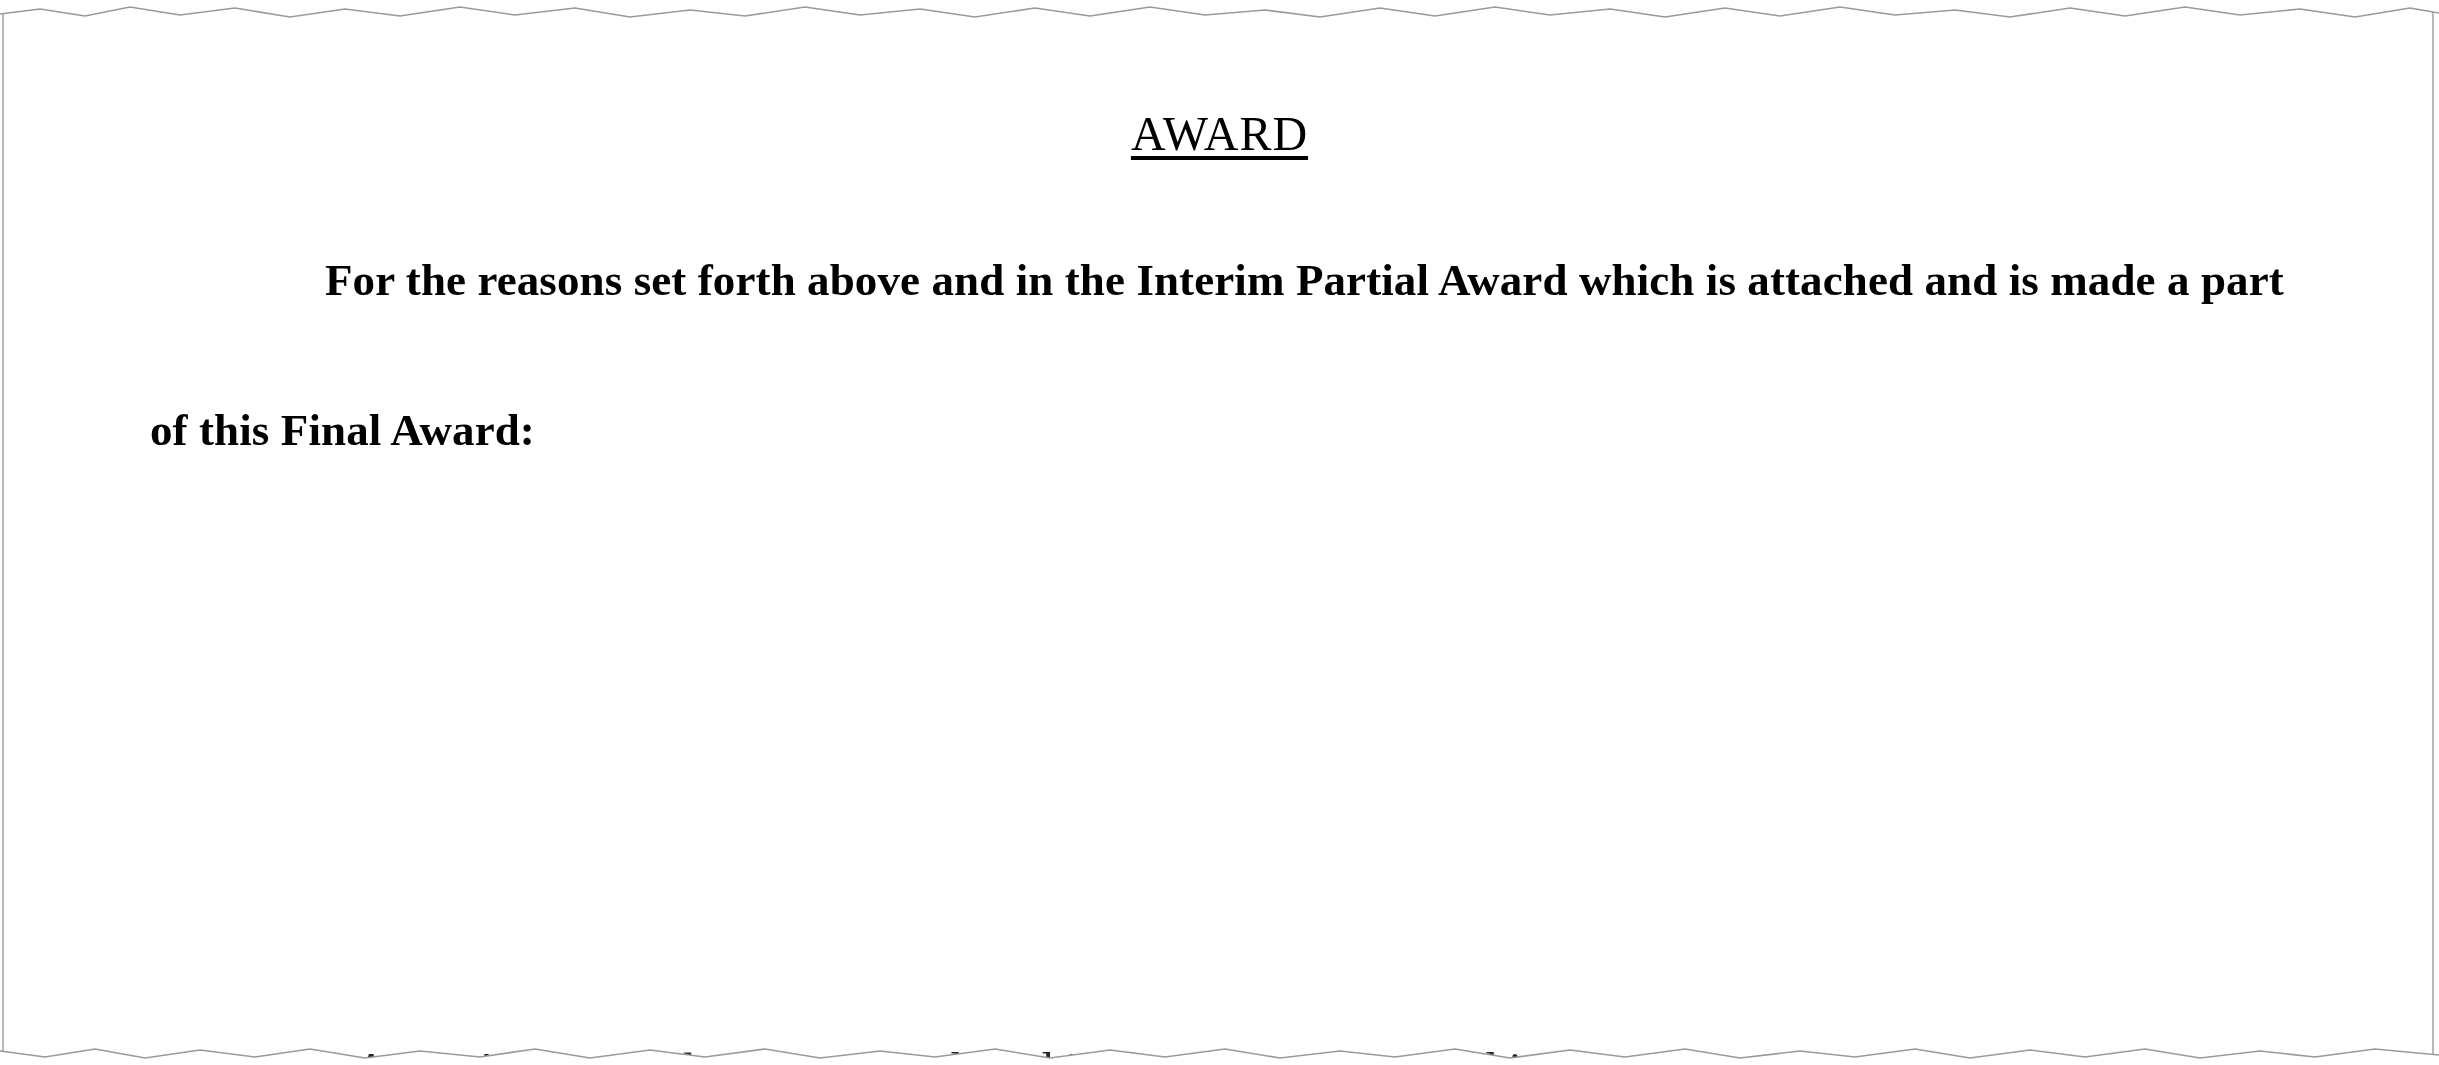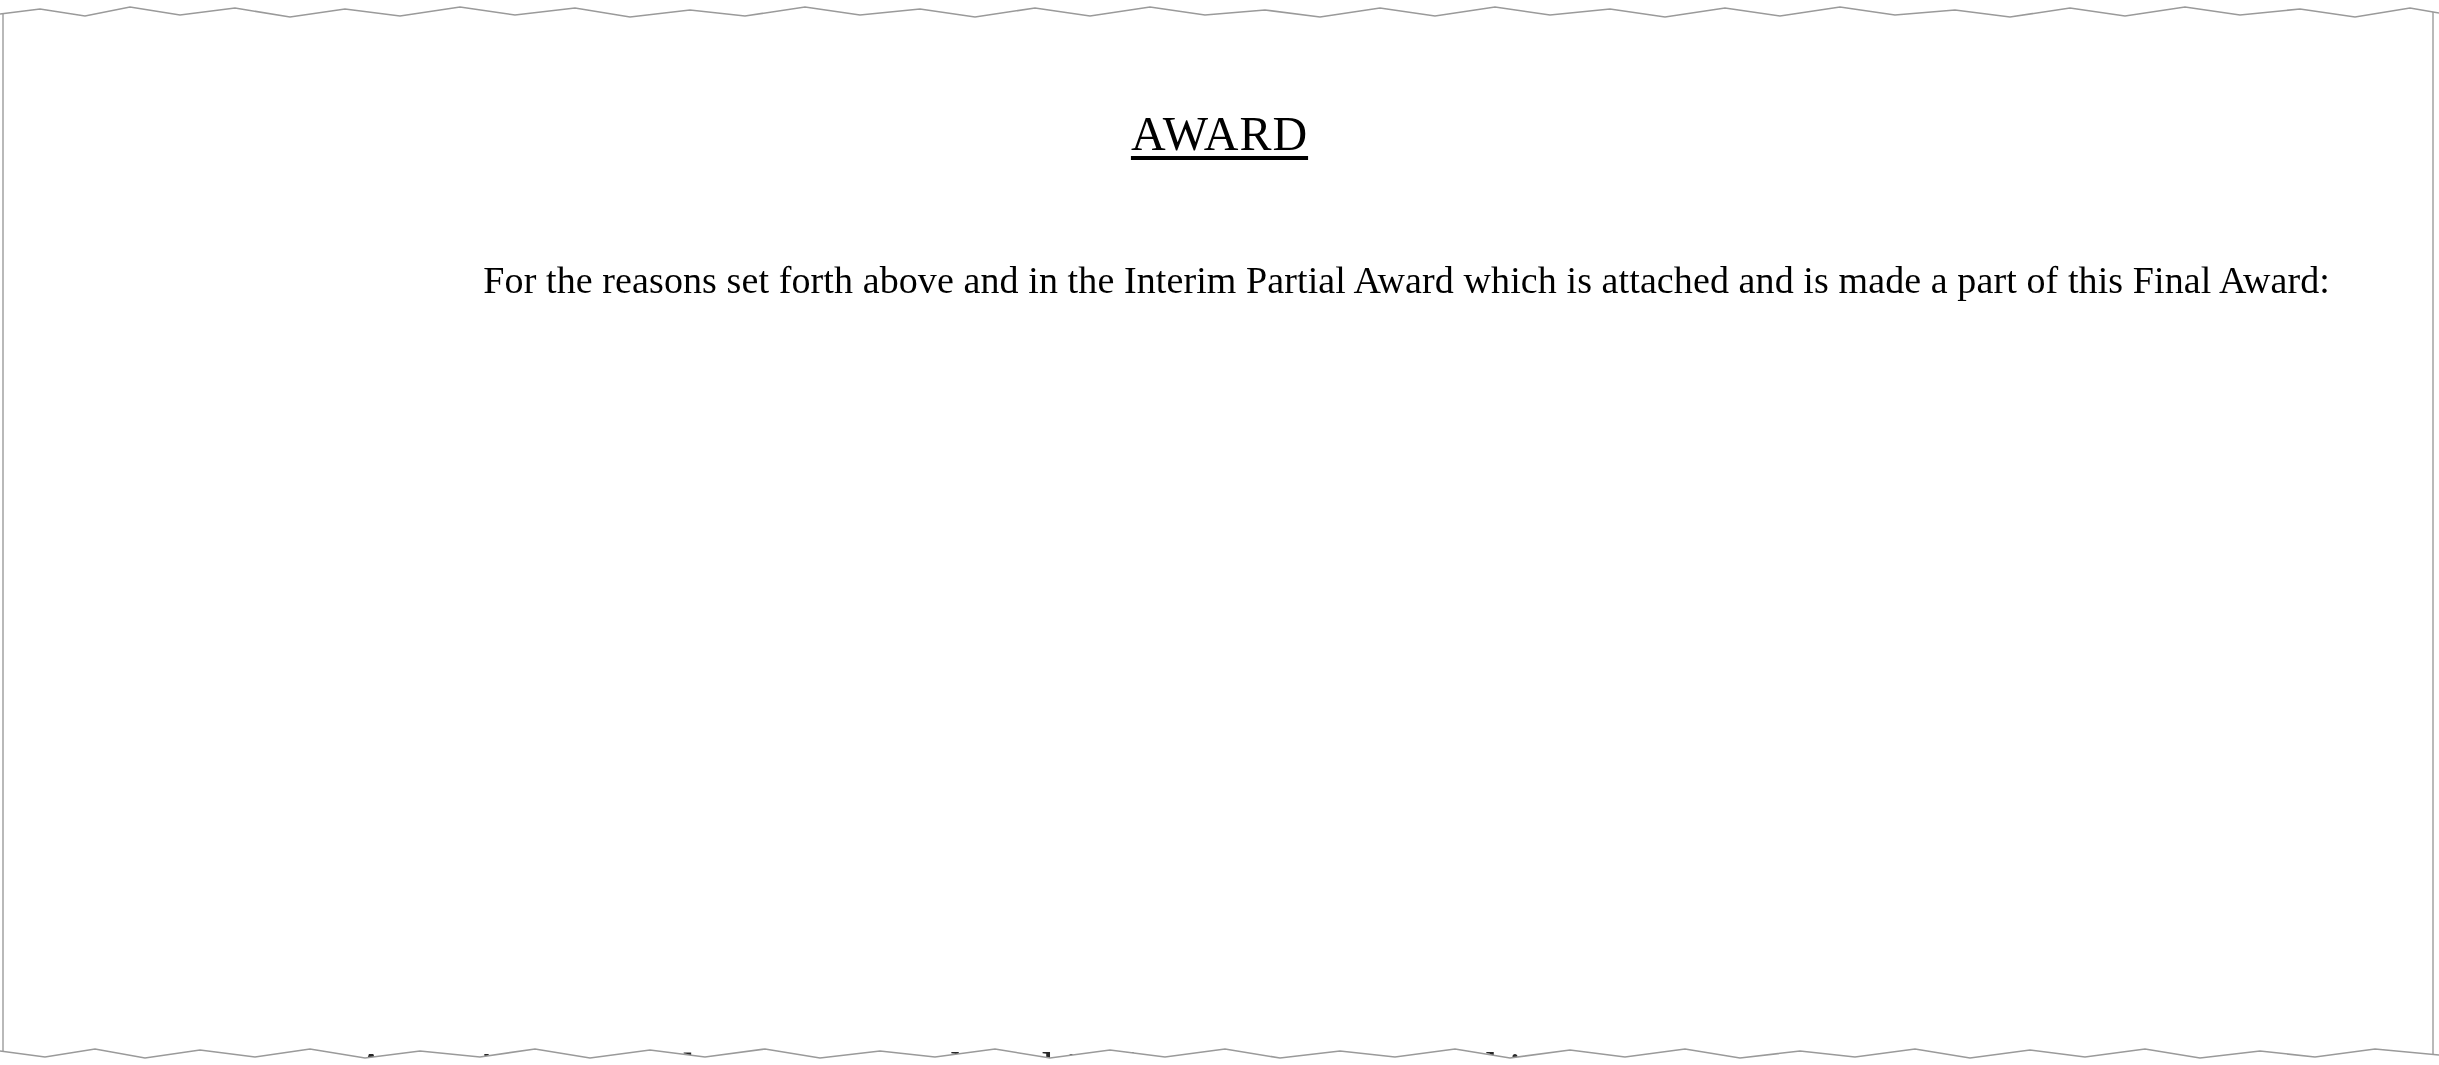--- a/index.html
+++ b/index.html
@@ -82,24 +82,25 @@
   }
   .heading span.ul {
     text-decoration: underline;
     text-underline-offset: 6px;
   }
 
   .para {
     position: absolute;
     left: 150px;
     width: 2180px;
-    font-size: 38px;
+    font-size: 45px;
     line-height: 150px;
-    text-align: right;
+    text-align: left;
     letter-spacing: 0.1px;
+    font-weight: bold;
   }
   .indent { display: inline-block; width: 175px; }
 
   .p1 { top: 205px; }
   .p2 { top: 505px; }
 
   .clipped-line-bottom {
     position: absolute;
     left: 310px;
     bottom: -28px;

